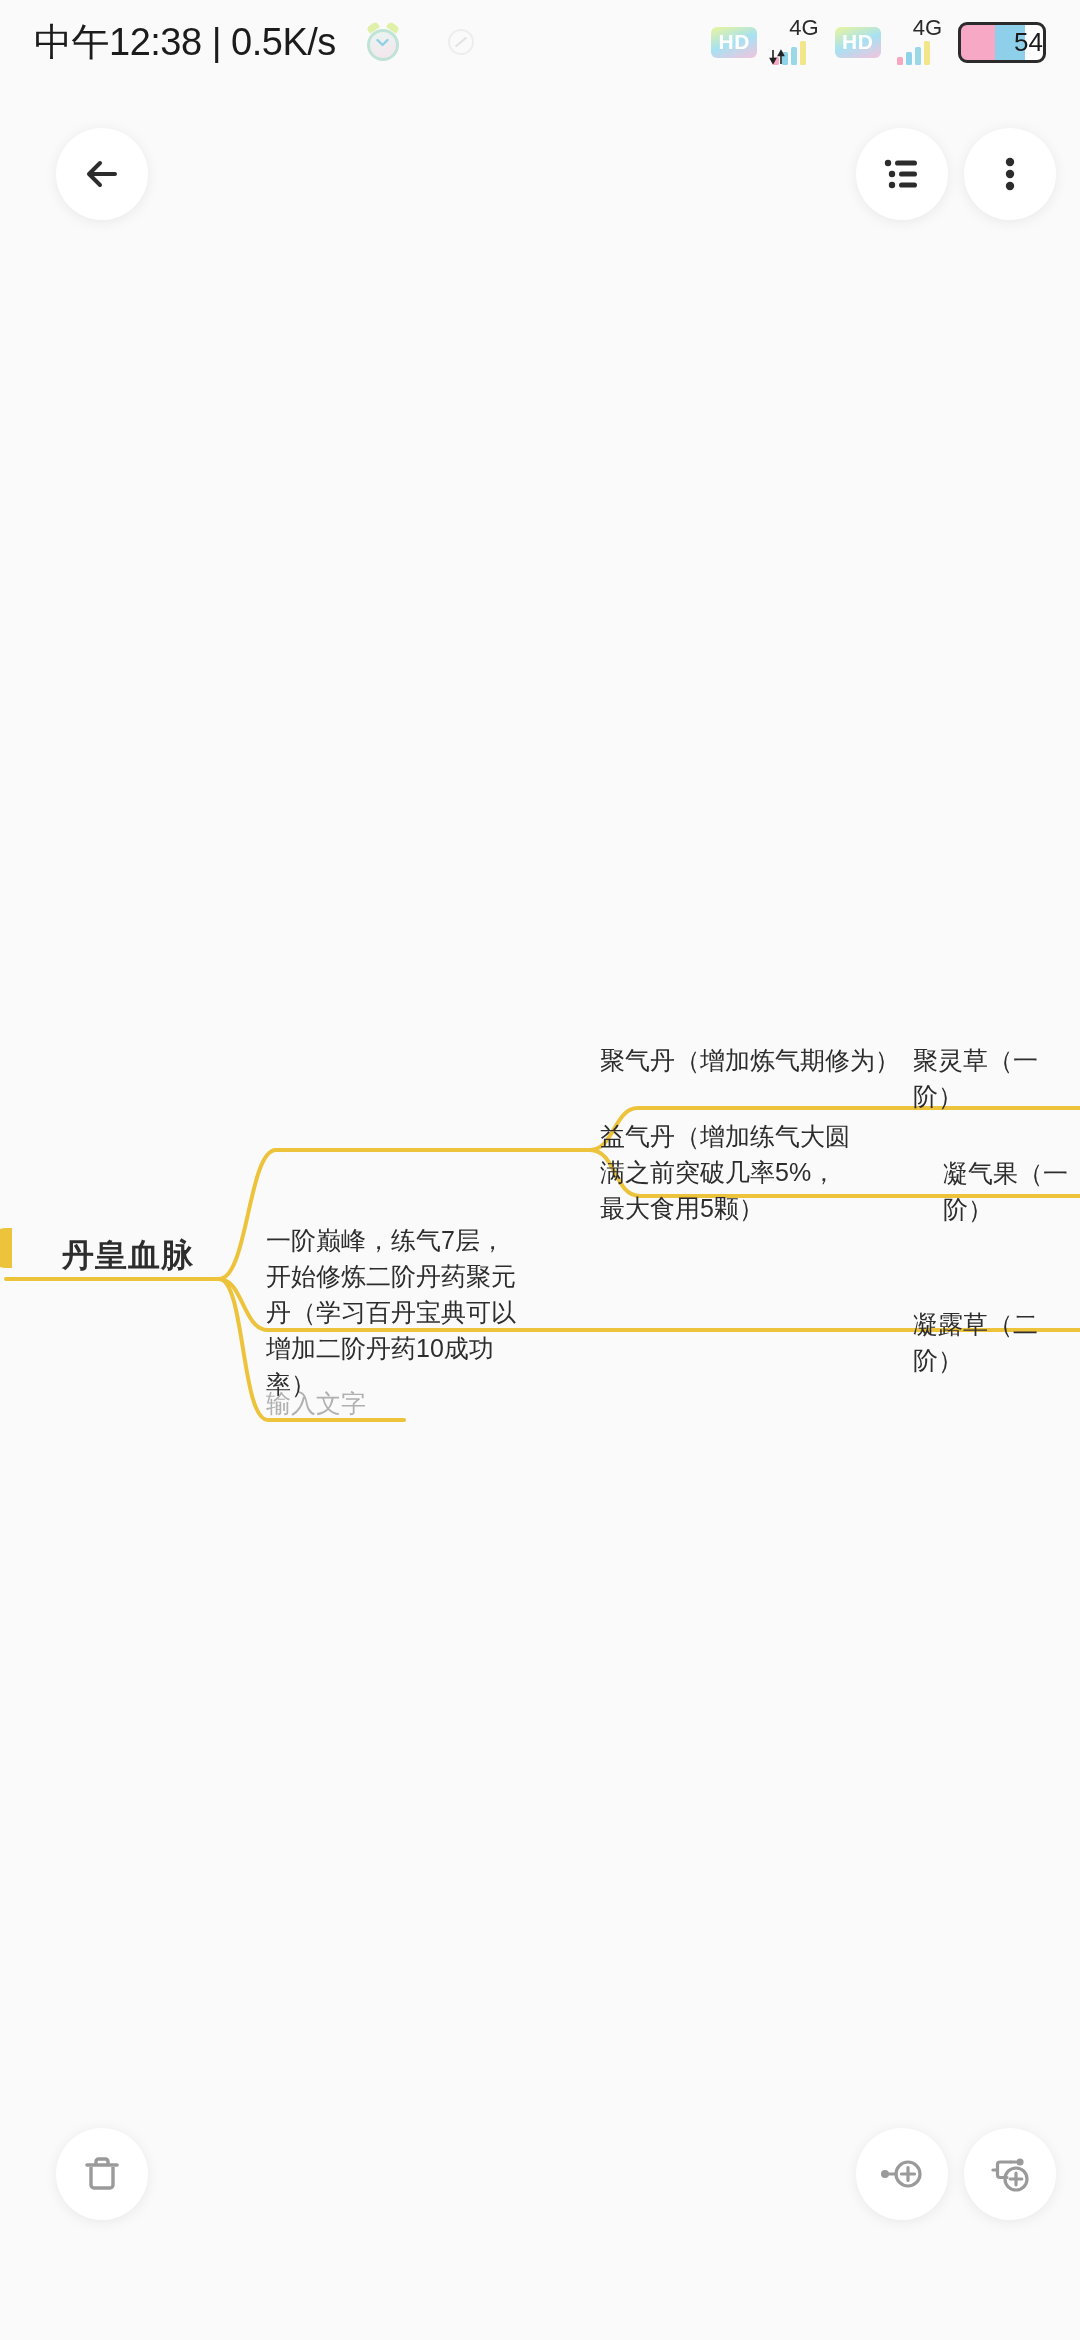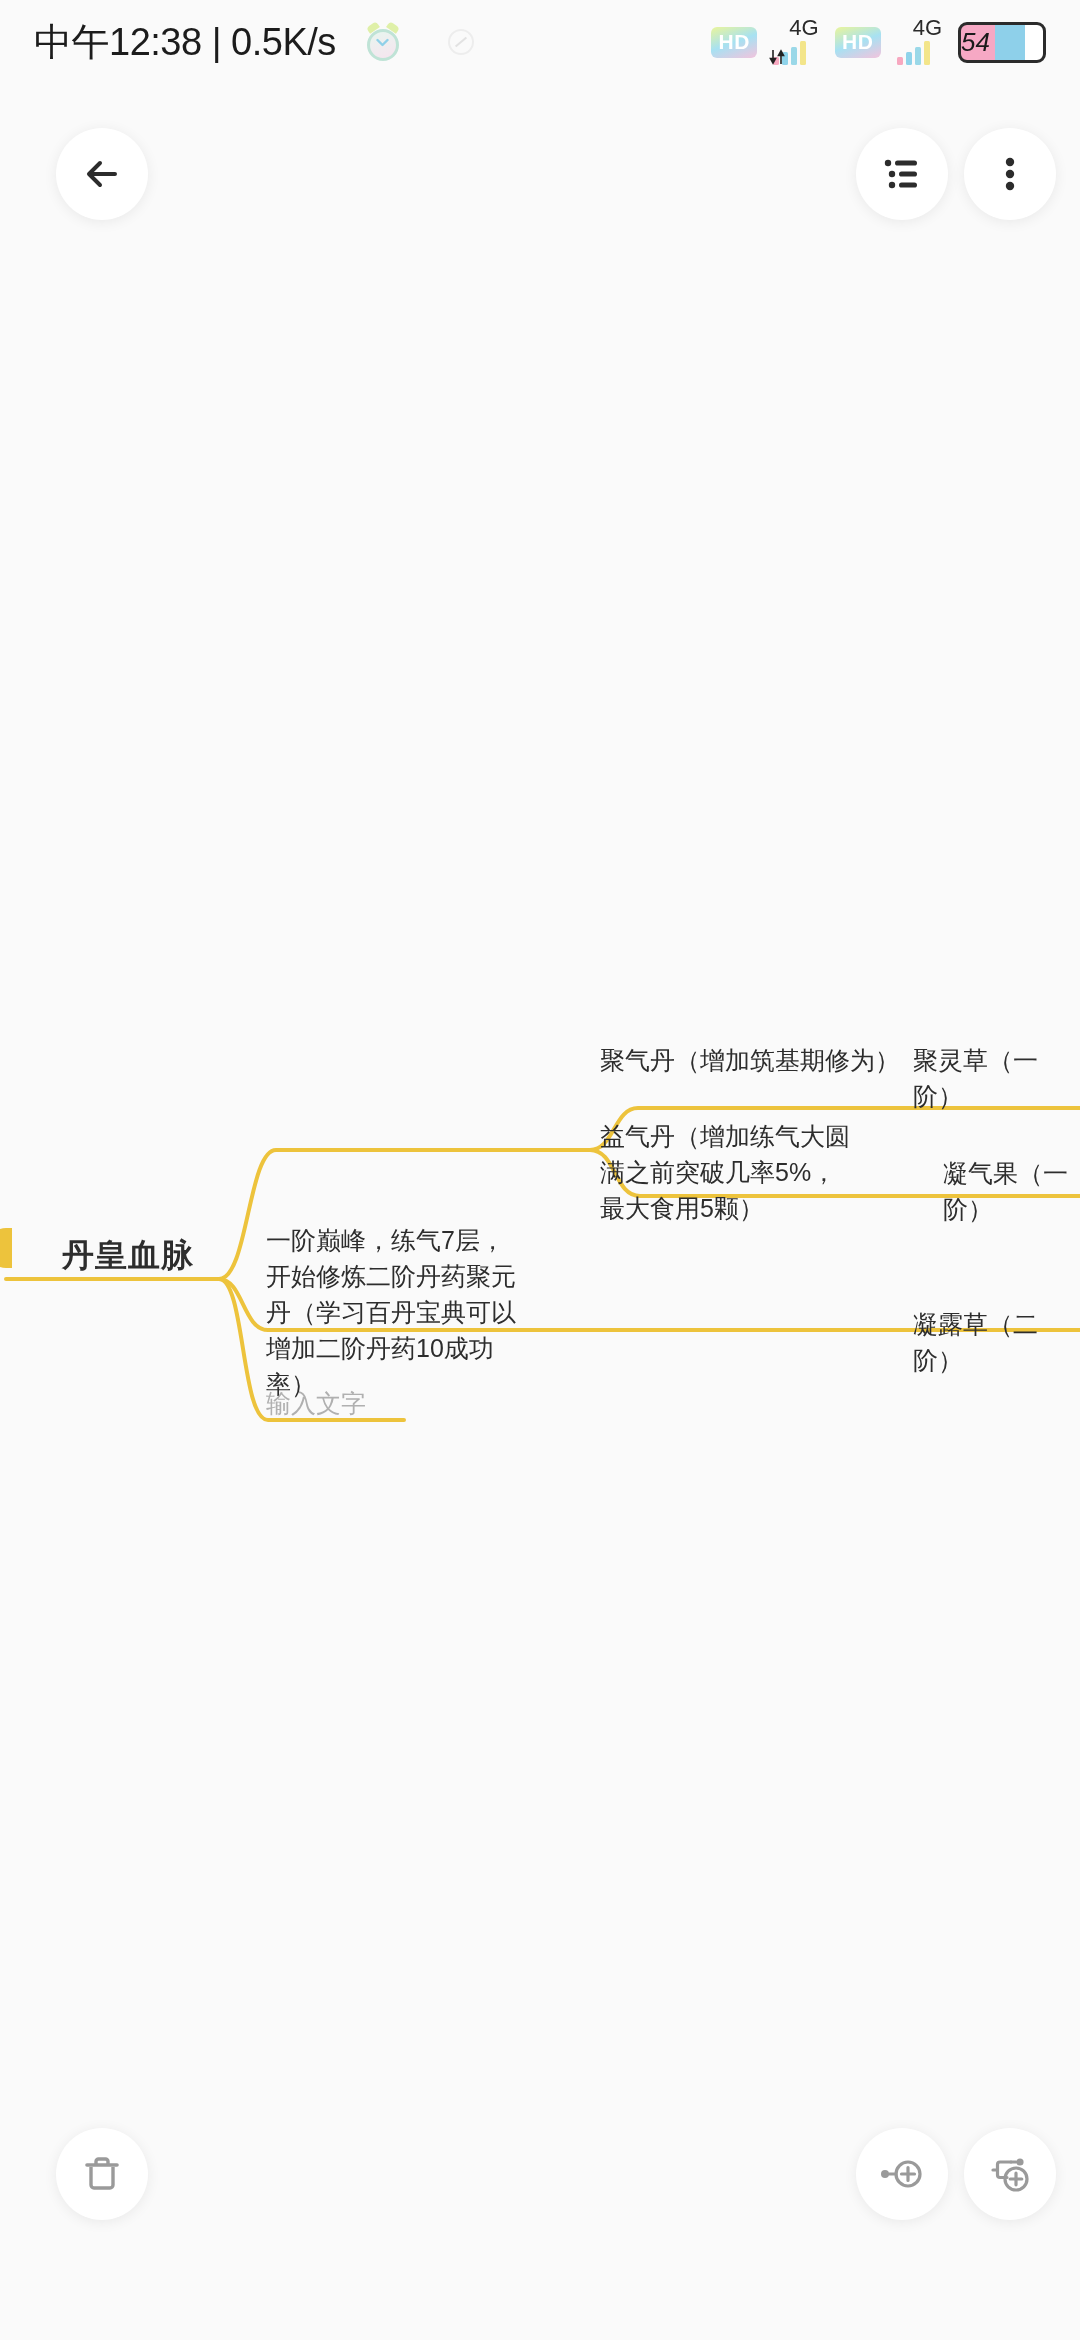--- a/index.html
+++ b/index.html
@@ -133,25 +133,24 @@
     position: absolute;
     left: -4px; bottom: 0;
     width: 18px; height: 20px;
   }
   .battery {
     width: 88px; height: 41px;
     border: 3px solid #2b2b2b;
     border-radius: 9px;
     display: flex;
     align-items: center;
-    justify-content: flex-start;
+    justify-content: flex-end;
     position: relative;
     background: linear-gradient(90deg,#f6a8c4 0%,#f6a8c4 42%,#8ed0ea 42%,#8ed0ea 78%,#ffffff 78%);
     overflow: hidden;
-    font-style: italic;
   }
   .battery .lvl {
     font-size: 26px;
     color: #1a1a1a;
     font-weight: 500;
     position: relative;
     z-index: 2;
   }
   .battery::after {
     content: "";
@@ -328,21 +327,21 @@
       </g>
     </svg>
 
     <div class="node root" id="node-root">丹皇血脉</div>
 
 
     <div class="node" id="node-b2">一阶巅峰，练气7层，开始修炼二阶丹药聚元丹（学习百丹宝典可以增加二阶丹药10成功率）</div>
 
     <div class="node placeholder" id="node-b3">输入文字</div>
 
-    <div class="node" id="node-c1">聚气丹（增加筑基期修为）</div>
+    <div class="node" id="node-c1">聚气丹（增加炼气期修为）</div>
 
     <div class="node" id="node-c2">益气丹（增加练气大圆满之前突破几率5%，最大食用5颗）</div>
 
 
     <div class="node" id="node-d1">聚灵草（一阶）</div>
 
     <div class="node" id="node-d2">凝气果（一阶）</div>
 
     <div class="node" id="node-d3">凝露草（二阶）</div>
   </div>

